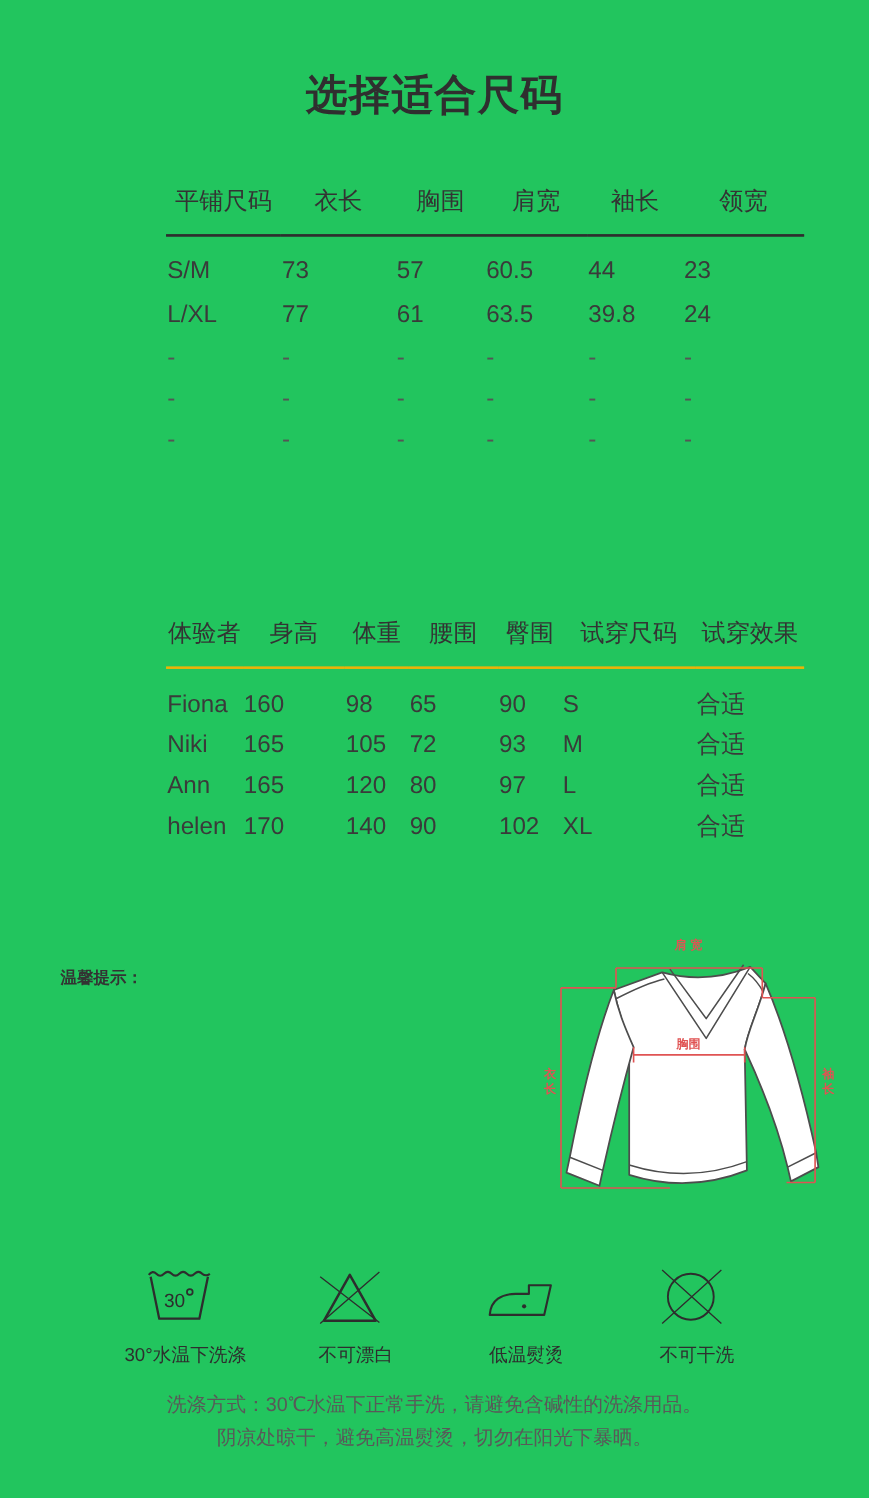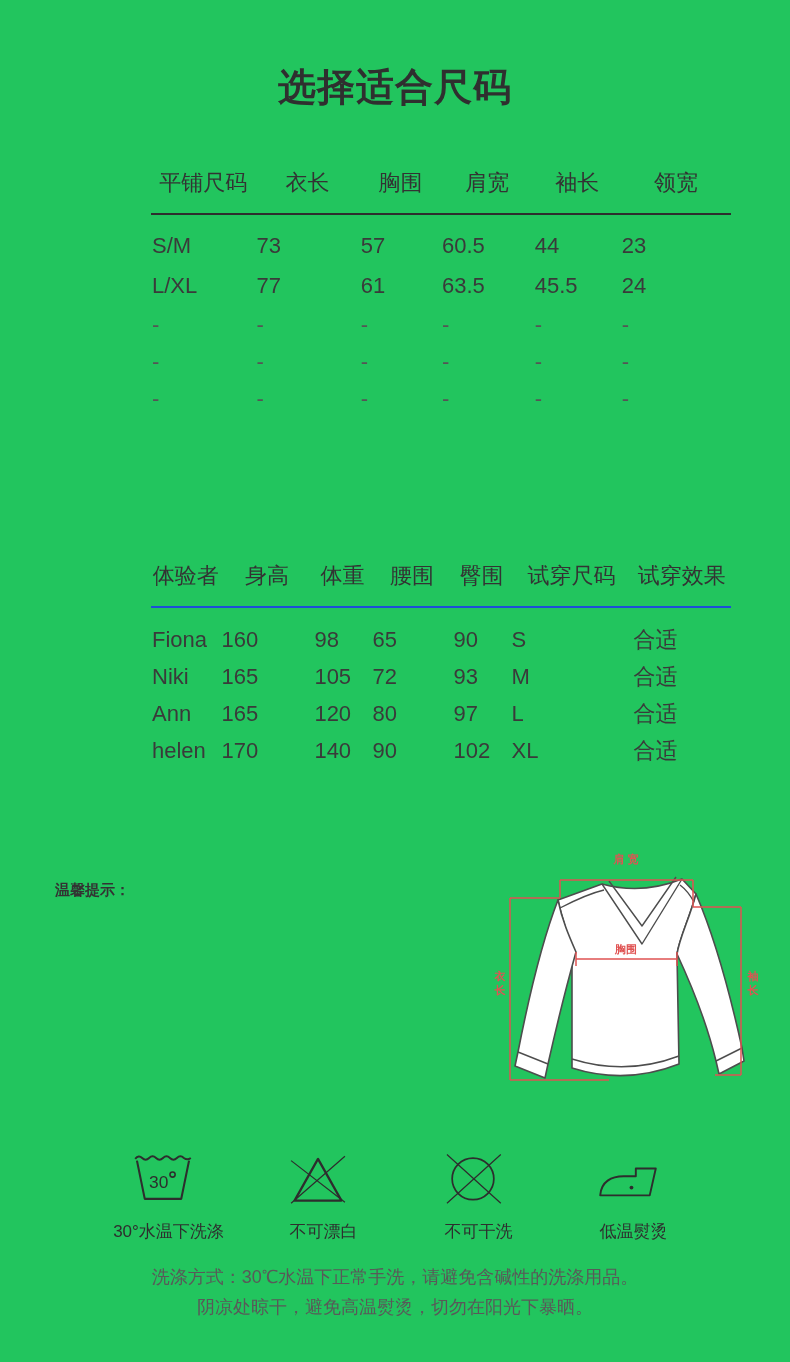--- a/index.html
+++ b/index.html
@@ -16,21 +16,21 @@
   #title-reco { top:454px; }
 
   table.sz { position:absolute; left:105px; width:580px; border-collapse:collapse; table-layout:fixed;margin-left:46px; }
   #table-flat { top:167px; }
   #table-reco { top:560px; }
   table.sz th {
     font-size:22px; font-weight:500; color:#333; text-align:center;
     height:32px; padding:0 0 14px 0; vertical-align:middle; white-space:nowrap;
   }
   #table-flat thead th { border-bottom:2px solid #2e2e2e; }
-  #table-reco thead th { border-bottom:2px solid #1d4ed8; }
+  #table-reco thead th { border-bottom:2px solid #eab308; }
   table.sz td {
     font-size:22px; font-weight:400; color:#3a3a3a; 
     height:38px; vertical-align:middle; white-space:nowrap;
   }
   #table-flat tbody tr:first-child td { padding-top:12px; }
   #table-flat tbody tr.dash td { height:35px; color:#555; }
   #table-reco tbody td { height:35px; }
   #table-reco tbody tr:first-child td { padding-top:14px; }
 
   .tips { position:absolute; left:55px; top:872px; width:450px; }
@@ -86,21 +86,21 @@
           <td>57</td>
           <td>60.5</td>
           <td>44</td>
           <td>23</td>
         </tr>
         <tr>
           <td>L/XL</td>
           <td>77</td>
           <td>61</td>
           <td>63.5</td>
-          <td>45.5</td>
+          <td>39.8</td>
           <td>24</td>
         </tr>
         <tr class="dash">
           <td>-</td>
           <td>-</td>
           <td>-</td>
           <td>-</td>
           <td>-</td>
           <td>-</td>
         </tr>
@@ -235,32 +235,32 @@
     <div class="care-item">
       <svg width="66" height="56" viewBox="0 0 76 64">
         <path d="M38,10 L11,58 L65,58 Z" fill="none" stroke="#2d2d2d" stroke-width="2.6" stroke-linejoin="round"></path>
         <path d="M7,12 L69,60 M69,7 L7,61" fill="none" stroke="#2d2d2d" stroke-width="1.4"></path>
       </svg>
       <div class="care-label">不可漂白</div>
     </div>
 
     <div class="care-item">
       <svg width="66" height="56" viewBox="0 0 76 64">
+        <path d="M6,52 C7,36 19,30 33,30 L47,30 L47,21 L70,21 L63,52 Z" fill="none" stroke="#2d2d2d" stroke-width="2.2" stroke-linejoin="round"></path>
+        <circle cx="42" cy="43" r="2.2" fill="#2d2d2d"></circle>
+      </svg>
+      <div class="care-label">低温熨烫</div>
+    </div>
+
+    <div class="care-item">
+      <svg width="66" height="56" viewBox="0 0 76 64">
         <circle cx="38" cy="33" r="24" fill="none" stroke="#2d2d2d" stroke-width="2"></circle>
         <path d="M8,5 L70,61 M70,5 L8,61" fill="none" stroke="#2d2d2d" stroke-width="1.4"></path>
       </svg>
       <div class="care-label">不可干洗</div>
-    </div>
-
-    <div class="care-item">
-      <svg width="66" height="56" viewBox="0 0 76 64">
-        <path d="M6,52 C7,36 19,30 33,30 L47,30 L47,21 L70,21 L63,52 Z" fill="none" stroke="#2d2d2d" stroke-width="2.2" stroke-linejoin="round"></path>
-        <circle cx="42" cy="43" r="2.2" fill="#2d2d2d"></circle>
-      </svg>
-      <div class="care-label">低温熨烫</div>
     </div>
 
 
   </div>
 
   <div class="notes">
     <div class="note-line">洗涤方式：30℃水温下正常手洗，请避免含碱性的洗涤用品。</div>
     <div class="note-line">阴凉处晾干，避免高温熨烫，切勿在阳光下暴晒。</div>
   </div>
 

